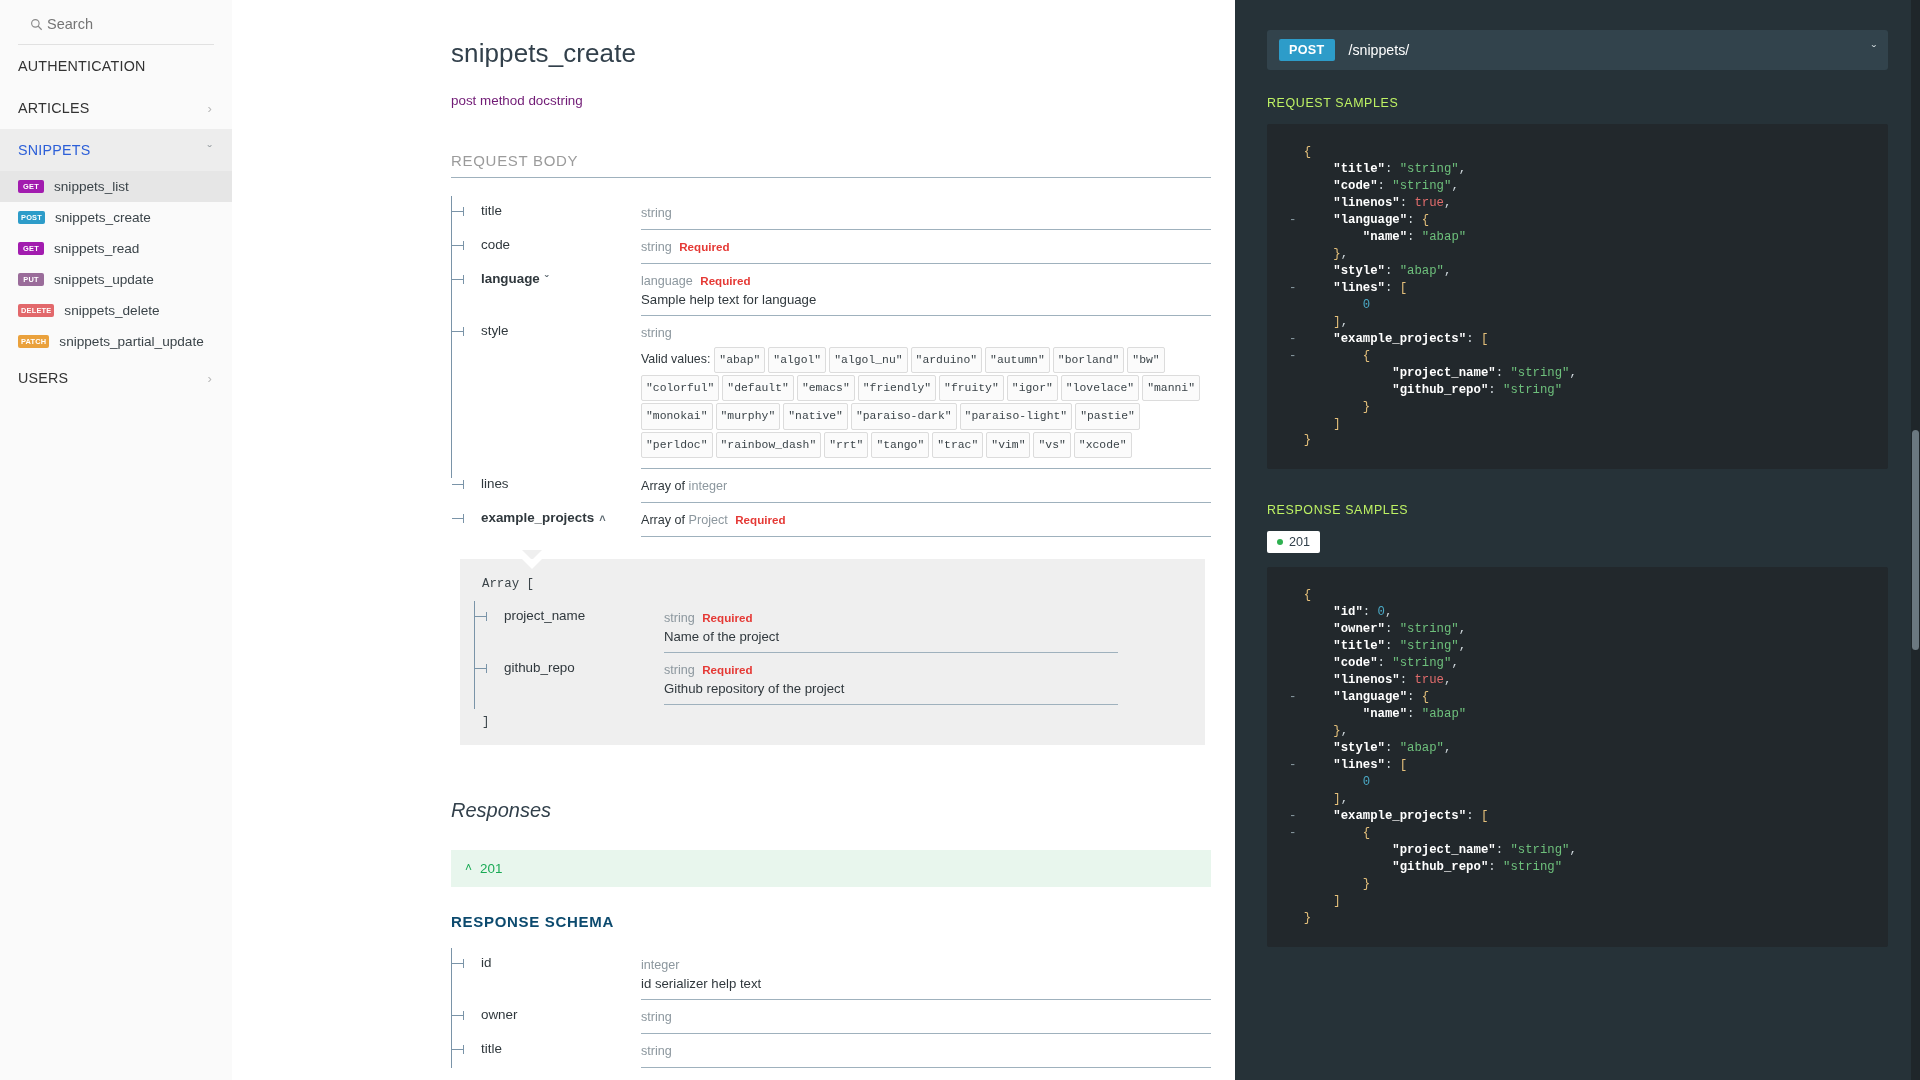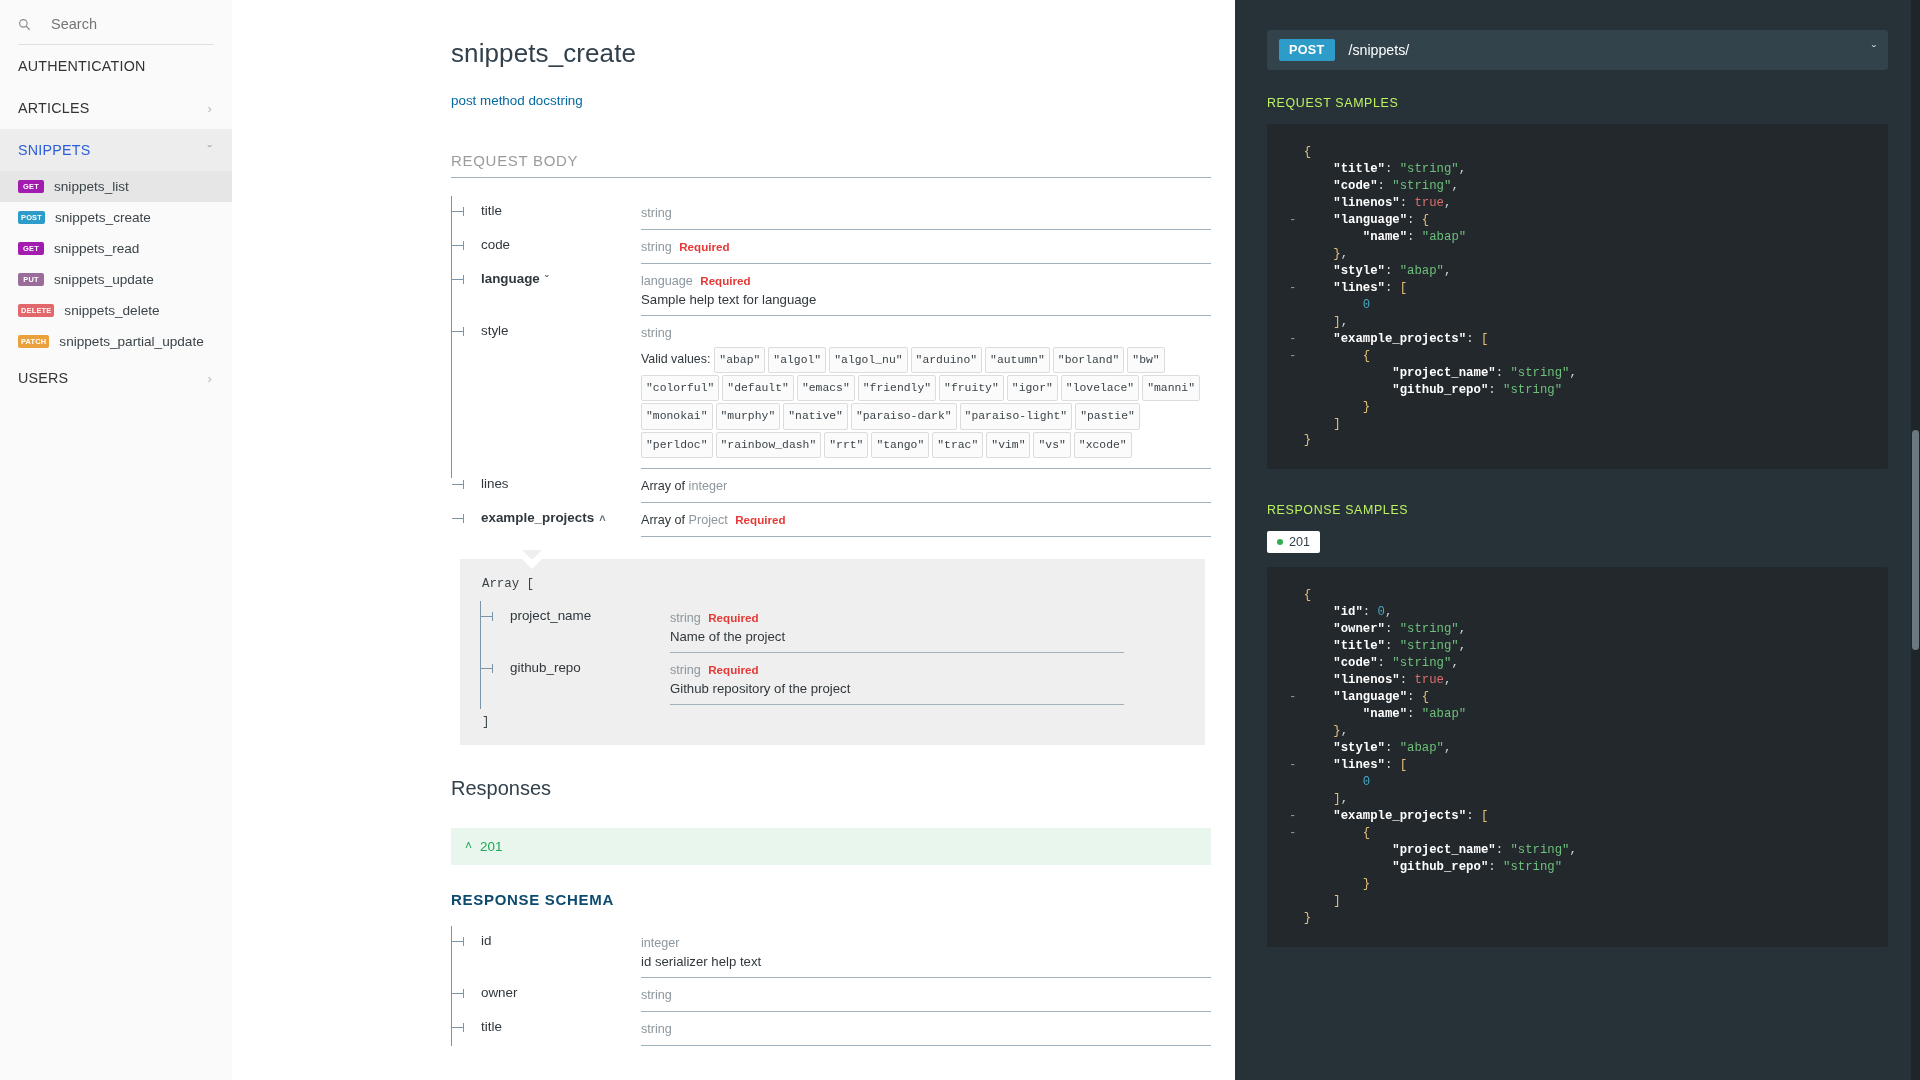--- a/index.html
+++ b/index.html
@@ -7,21 +7,21 @@
   body {
     width:1920px; height:1080px;
     font-family:"Liberation Sans", sans-serif;
     background:#fff; color:#253137;
     overflow:hidden;
   }
   .app { display:flex; width:1920px; height:1080px; }
 
   
   .sidebar { width:232px; flex:0 0 232px; background:#fafafa; height:1080px; position:relative; }
-  .search-wrap { display:flex; align-items:center; gap:20px; padding:16px 18px 12px 18px; }
+  .search-wrap { display:flex; align-items:center; gap:4px; padding:16px 18px 12px 18px;margin-left:12px; }
   .search-ico { width:13px; height:13px; flex:0 0 13px; position:relative; }
   .search-ico svg { display:block; }
   .search-input {
     border:none; background:transparent; outline:none;
     font-family:"Liberation Sans", sans-serif; font-size:14.5px; color:#6b7479;
     width:165px; padding:0;
   }
   .search-rule { height:1px; background:#e1e1e1; margin:0 18px; }
   .nav-top {
     display:flex; align-items:center; justify-content:space-between;
@@ -44,21 +44,21 @@
     font-size:7.4px; font-weight:bold; color:#fff; letter-spacing:.2px;
   }
   .v-get{background:#a21caf;} .v-post{background:#2d9cc9;} .v-put{background:#9a6c9a;}
   .v-delete{background:#e2686b;} .v-patch{background:#eaa13c;}
 
   
   .main { flex:1 1 auto; height:1080px; background:#fff; overflow:hidden; position:relative; }
   .main-inner { padding:38px 0 0 0; }
   .col-pad { padding-left:219px; padding-right:0; }
   h1.op-title { font-size:26px; font-weight:normal; color:#32404b; margin:0 0 24px 0; letter-spacing:.1px; }
-  .docstring { font-size:13.4px; color:#0369a1; margin:0 0 44px 0; }
+  .docstring { font-size:13.4px; color:#701a75; margin:0 0 44px 0; }
 
   .sec-label {
     font-size:15px; letter-spacing:.7px; color:#9b9b9b;
     padding-bottom:8px; border-bottom:1px solid #9fb1bd;
     width:760px; margin-bottom:18px;
   }
   .sec-label.dark { color:#0c4a6e; font-weight:bold; border-bottom:none; padding-bottom:0; }
 
   
   .rows { width:760px; position:relative; }
@@ -99,25 +99,25 @@
   .nested::before {
     content:""; position:absolute; top:-9px; left:62px;
     border-left:10px solid transparent; border-right:10px solid transparent;
     border-bottom:10px solid #efefef; transform:rotate(180deg);
   }
   .nested-notch {
     position:absolute; top:0; left:62px; width:20px; height:10px;
     background:#fff; clip-path:polygon(0 0, 100% 0, 50% 100%);
   }
   .arr-tok { font-family:"Liberation Mono", monospace; font-size:12.4px; color:#3b4449; padding-left:22px; margin-bottom:10px;}
-  .nested .rows { width:644px; margin-left:20px; }
+  .nested .rows { width:644px; margin-left:14px; }
   .nested .row-val { border-bottom:1px solid #9fb1bd; }
   .nested .row:last-child .row-val { border-bottom:1px solid #9fb1bd; }
 
-  h2.responses { font-size:20px; font-weight:normal; color:#32404b; margin:32px 0 28px 0; }
+  h2.responses { font-size:20px; font-weight:normal; color:#32404b; margin:54px 0 28px 0;font-style:italic; }
   .resp-banner {
     width:760px; background:#e8f6ed; padding:11px 0 11px 14px;
     color:#1aaa55; font-size:13.4px; display:flex; align-items:center; gap:8px; cursor:pointer;
   }
   .resp-banner .cv { font-size:12px; }
 
   
   .right { width:685px; flex:0 0 685px; background:#263238; height:1080px; position:relative; color:#fff; }
   .rp-inner { padding:0 32px; }
   .url-bar {

